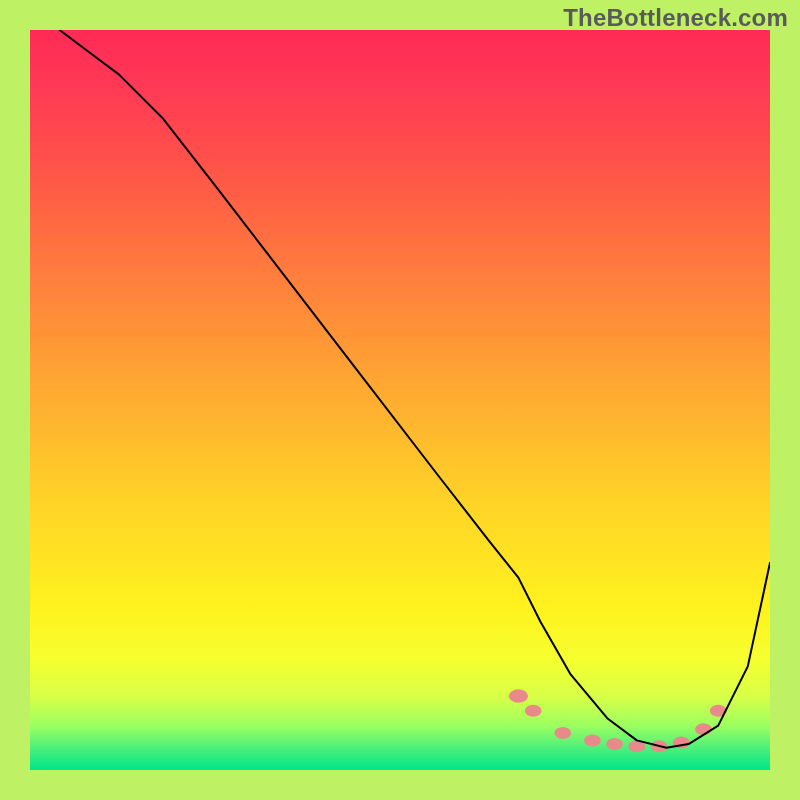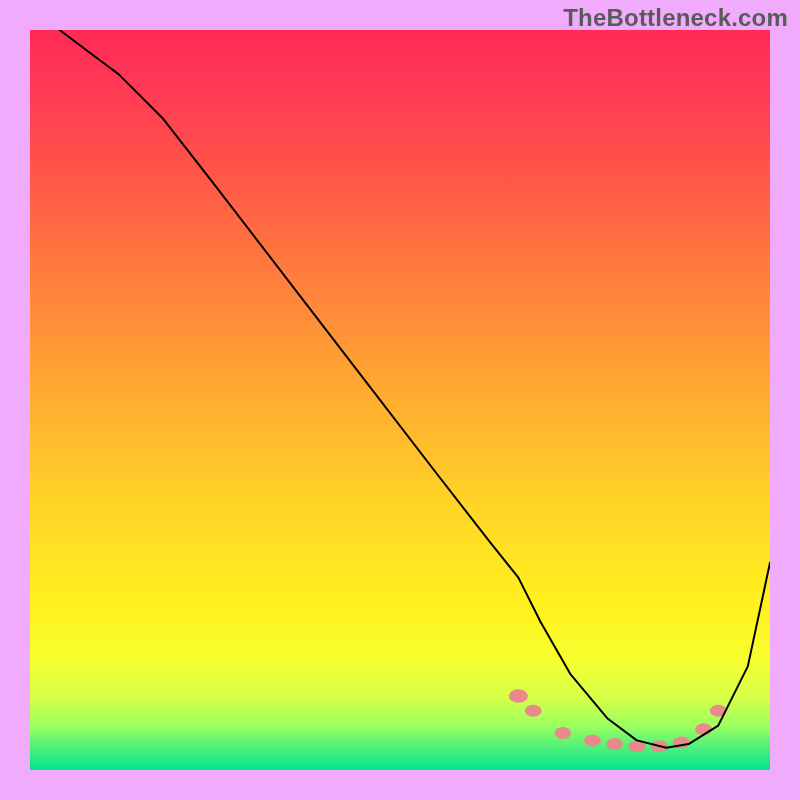--- a/index.html
+++ b/index.html
@@ -1,21 +1,21 @@
 <!DOCTYPE html>
 <html><head>
 <meta charset="utf-8">
 <style>
   * { margin: 0; padding: 0; box-sizing: border-box; }
   html, body { width: 800px; height: 800px; overflow: hidden; background: #000; }
   .frame {
     position: relative;
     width: 800px;
     height: 800px;
-    background: #f0abfc;
+    background: #bef264;
   }
   .watermark {
     position: absolute;
     top: 4px;
     right: 12px;
     font-family: Arial, Helvetica, sans-serif;
     font-size: 24px;
     font-weight: 600;
     color: #5a5a5a;
     letter-spacing: 0.2px;

